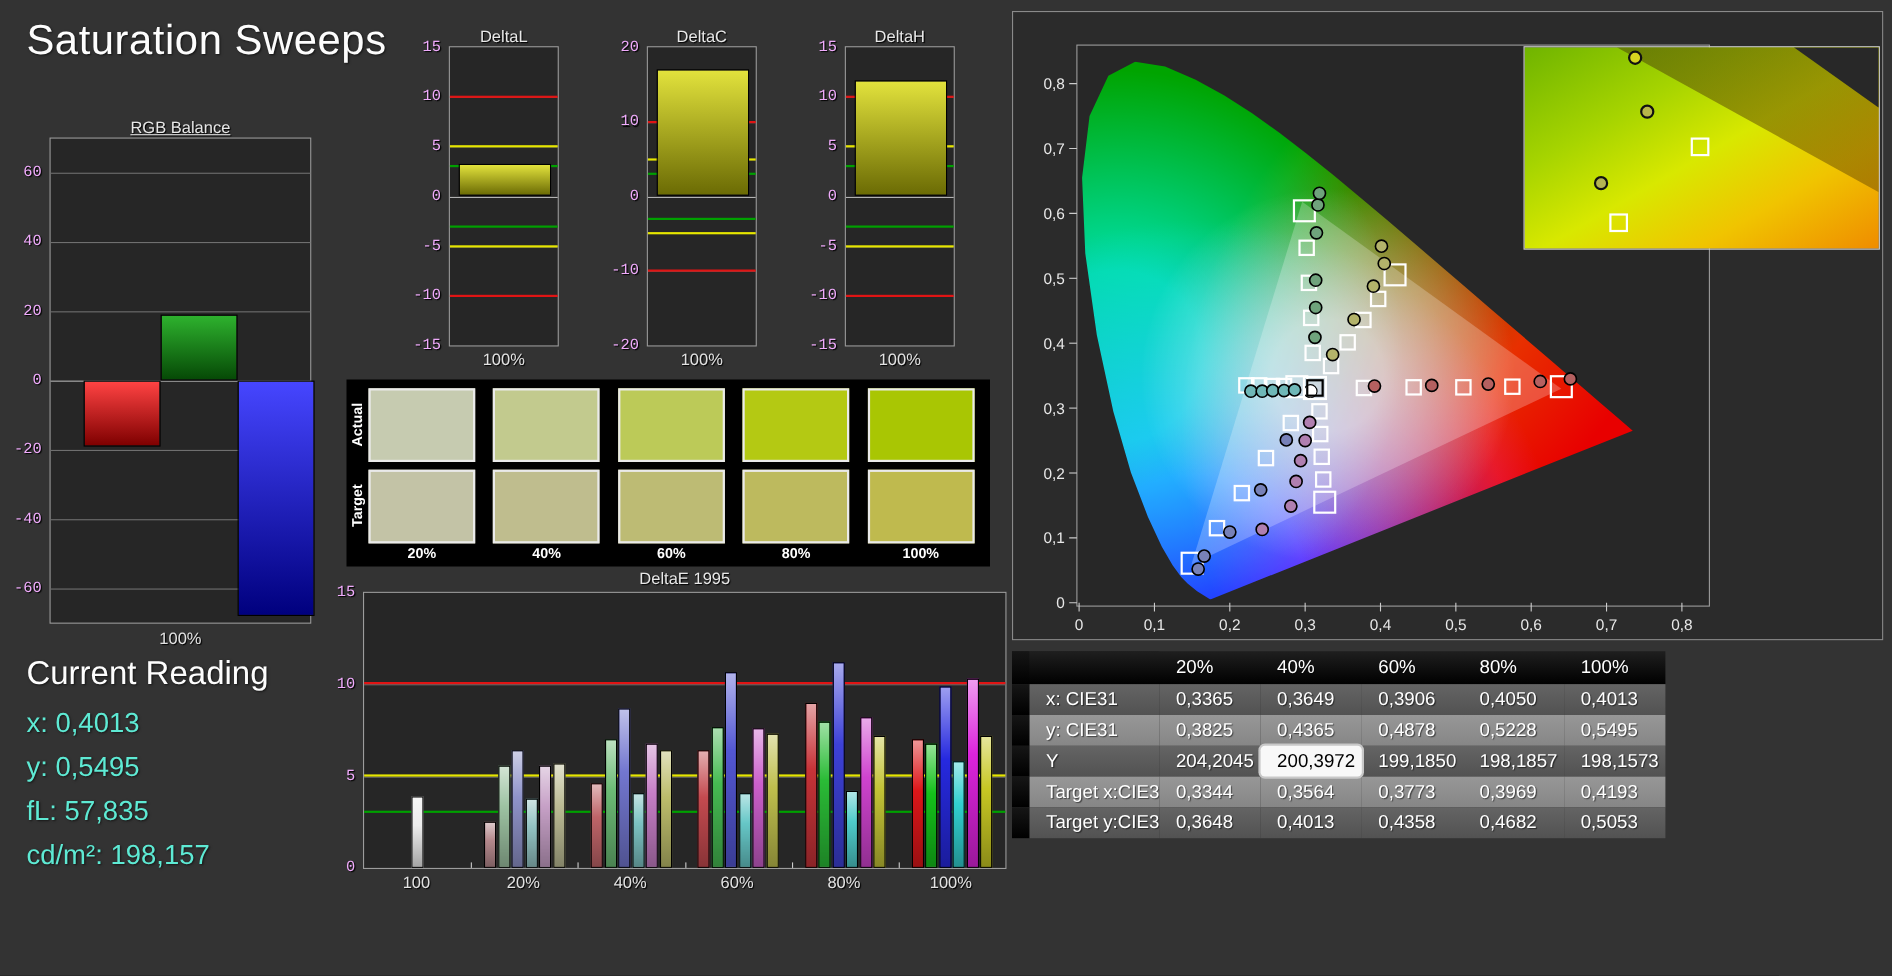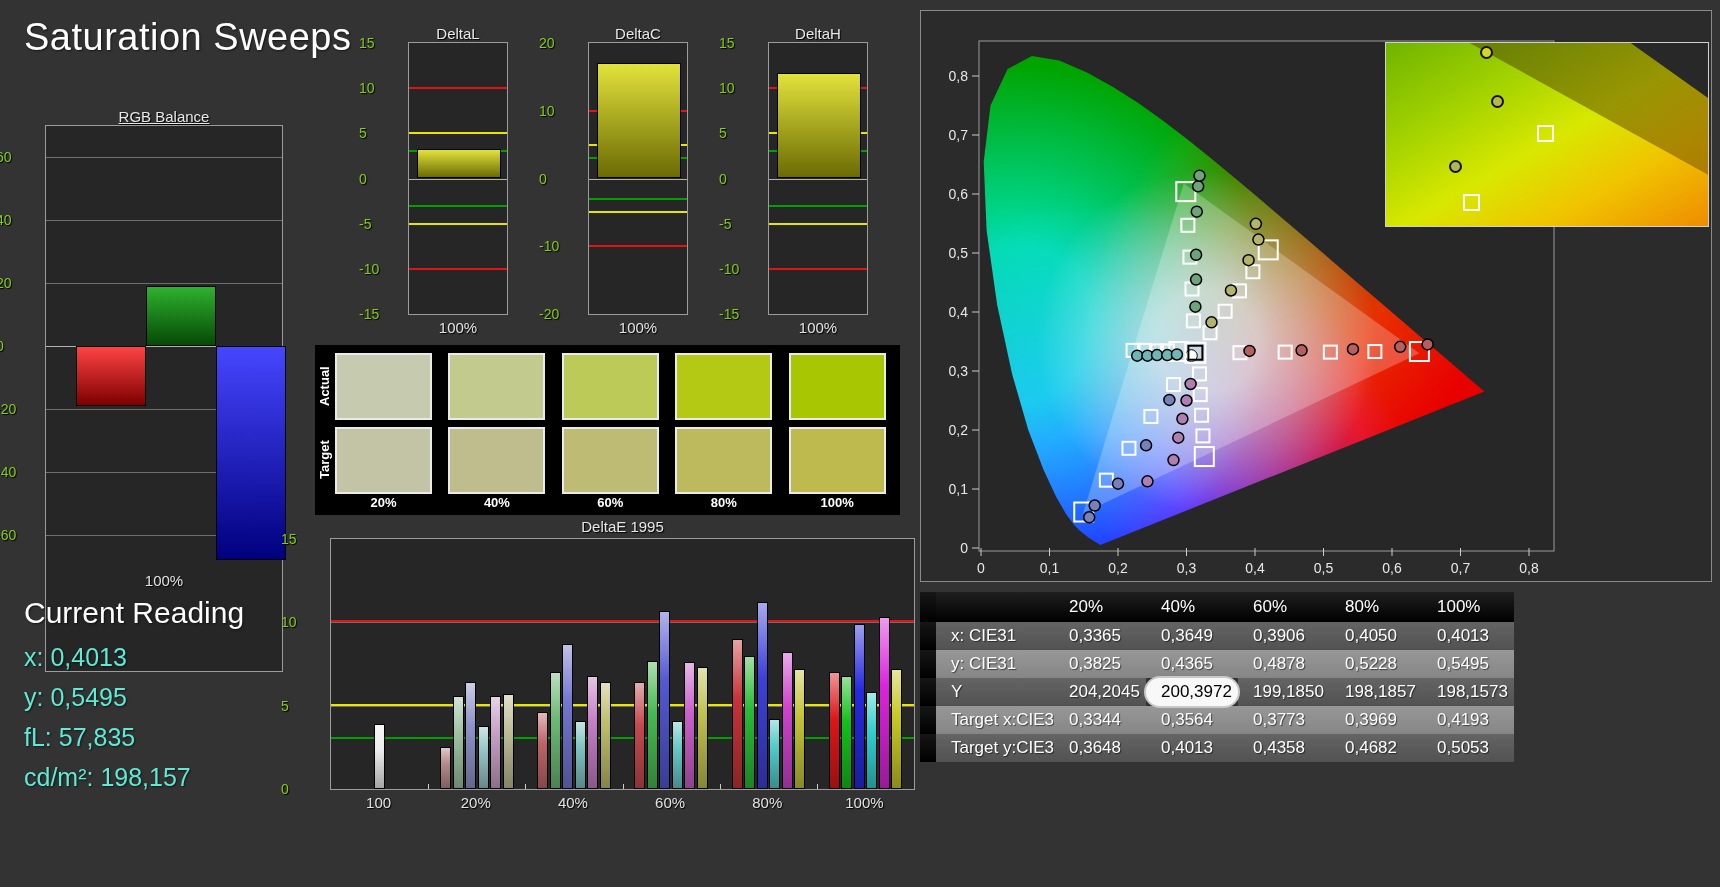--- a/index.html
+++ b/index.html
@@ -6,22 +6,22 @@
   #app{position:relative;width:1720px;height:887px;background:#333333;overflow:hidden;
        font-family:"Liberation Sans",sans-serif;color:#fff;}
   #page-title{position:absolute;left:24px;top:16px;font-size:38px;font-weight:300;color:#fdfdfd;
       letter-spacing:.5px;text-shadow:1px 1px 2px rgba(0,0,0,.6);}
   .chart-title{position:absolute;color:#e8e8e8;font-size:15px;text-align:center;text-shadow:1px 1px 1px #000;}
   .plot{position:absolute;background:#262626;border:1px solid #9c9c9c;box-sizing:border-box;}
   .gridline{position:absolute;left:0;right:0;height:1px;background:#6f6f6f;}
   .zeroline{background:#b2b2b2;}
   .refline{position:absolute;left:0;right:0;height:2px;}
   .bar{position:absolute;border:1px solid #000;box-sizing:border-box;}
-  .tick{position:absolute;color:#84cc16;font-size:14px;text-align:left;width:42px;
-        text-shadow:1px 1px 1px #000;line-height:14px;}
+  .tick{position:absolute;color:#f0abfc;font-size:14px;text-align:right;width:42px;
+        text-shadow:1px 1px 1px #000;line-height:14px;font-family:Liberation Mono, monospace;}
   .xlabel{position:absolute;color:#e2e2e2;font-size:15px;text-align:center;text-shadow:1px 1px 1px #000;}
   .reading-line{position:absolute;left:24px;font-size:25px;color:#5eead4;text-shadow:1px 1px 2px rgba(0,0,0,.6);}
   #current-reading-title{position:absolute;left:24px;top:596px;font-size:30px;font-weight:300;color:#fdfdfd;
       text-shadow:1px 1px 2px rgba(0,0,0,.6);}
   #swatch-panel{position:absolute;left:315px;top:345px;width:585px;height:170px;background:#000;}
   .swatch{position:absolute;border:2px solid #eaeaea;box-sizing:border-box;}
   .swatch-rowlabel{position:absolute;color:#fff;font-size:13px;font-weight:600;
       writing-mode:vertical-rl;transform:rotate(180deg);text-align:center;height:66px;left:2px;}
   .swatch-pct{position:absolute;color:#fff;font-size:13px;font-weight:600;text-align:center;width:97px;top:150px;}
   #cie-panel{position:absolute;left:920px;top:10px;width:792px;height:572px;background:#2b2b2b;
@@ -36,33 +36,33 @@
   #data-table{position:absolute;left:920px;top:592px;width:594px;}
   .trow{display:flex;height:28px;line-height:28px;font-size:17px;}
   .trow.header{height:30px;line-height:30px;background:linear-gradient(180deg,#1f1f1f,#000);}
   .tcell{box-sizing:border-box;padding-left:15px;white-space:nowrap;color:#fff;
       text-shadow:1px 1px 1px rgba(0,0,0,.55);}
   .tgutter{width:16px;background:linear-gradient(180deg,#161616,#000);}
   .tlabel{width:118px;}
   .tval{width:92px;}
   .row-dark{background:linear-gradient(180deg,#646464,#525252);}
   .row-light{background:linear-gradient(180deg,#979797,#868686);}
-  .cell-selected{background:#f8f8f8 !important;color:#000;text-shadow:none;border-radius:14px;
+  .cell-selected{background:#f8f8f8 !important;color:#000;text-shadow:none;border-radius:4px;
       box-shadow:0 0 0 2px #c8c8c8;z-index:2;position:relative;}
   .degroup-label{position:absolute;color:#e2e2e2;font-size:15px;text-align:center;text-shadow:1px 1px 1px #000;}
   svg text{font-family:"Liberation Sans",sans-serif;}
 </style>
 </head>
 <body>
 
 <div id="app">
   <div id="page-title">Saturation Sweeps</div>
 
   <div class="chart-title" style="left:45px;top:108px;width:238px;text-decoration:underline;">RGB Balance</div>
-  <div class="plot" id="rgb-plot" style="left:45px;top:125px;width:238px;height:547px;">
+  <div class="plot" id="rgb-plot" style="left:45px;top:125px;width:238px;height:442px;">
       <div class="gridline" style="top: 31.4286px;"></div>
       <div class="tick" style="left: -50px; top: 24.4286px;">60</div>
       <div class="gridline" style="top: 94.2857px;"></div>
       <div class="tick" style="left: -50px; top: 87.2857px;">40</div>
       <div class="gridline" style="top: 157.143px;"></div>
       <div class="tick" style="left: -50px; top: 150.143px;">20</div>
       <div class="gridline zeroline" style="top: 220px;"></div>
       <div class="tick" style="left: -50px; top: 213px;">0</div>
       <div class="gridline" style="top: 282.857px;"></div>
       <div class="tick" style="left: -50px; top: 275.857px;">-20</div>

